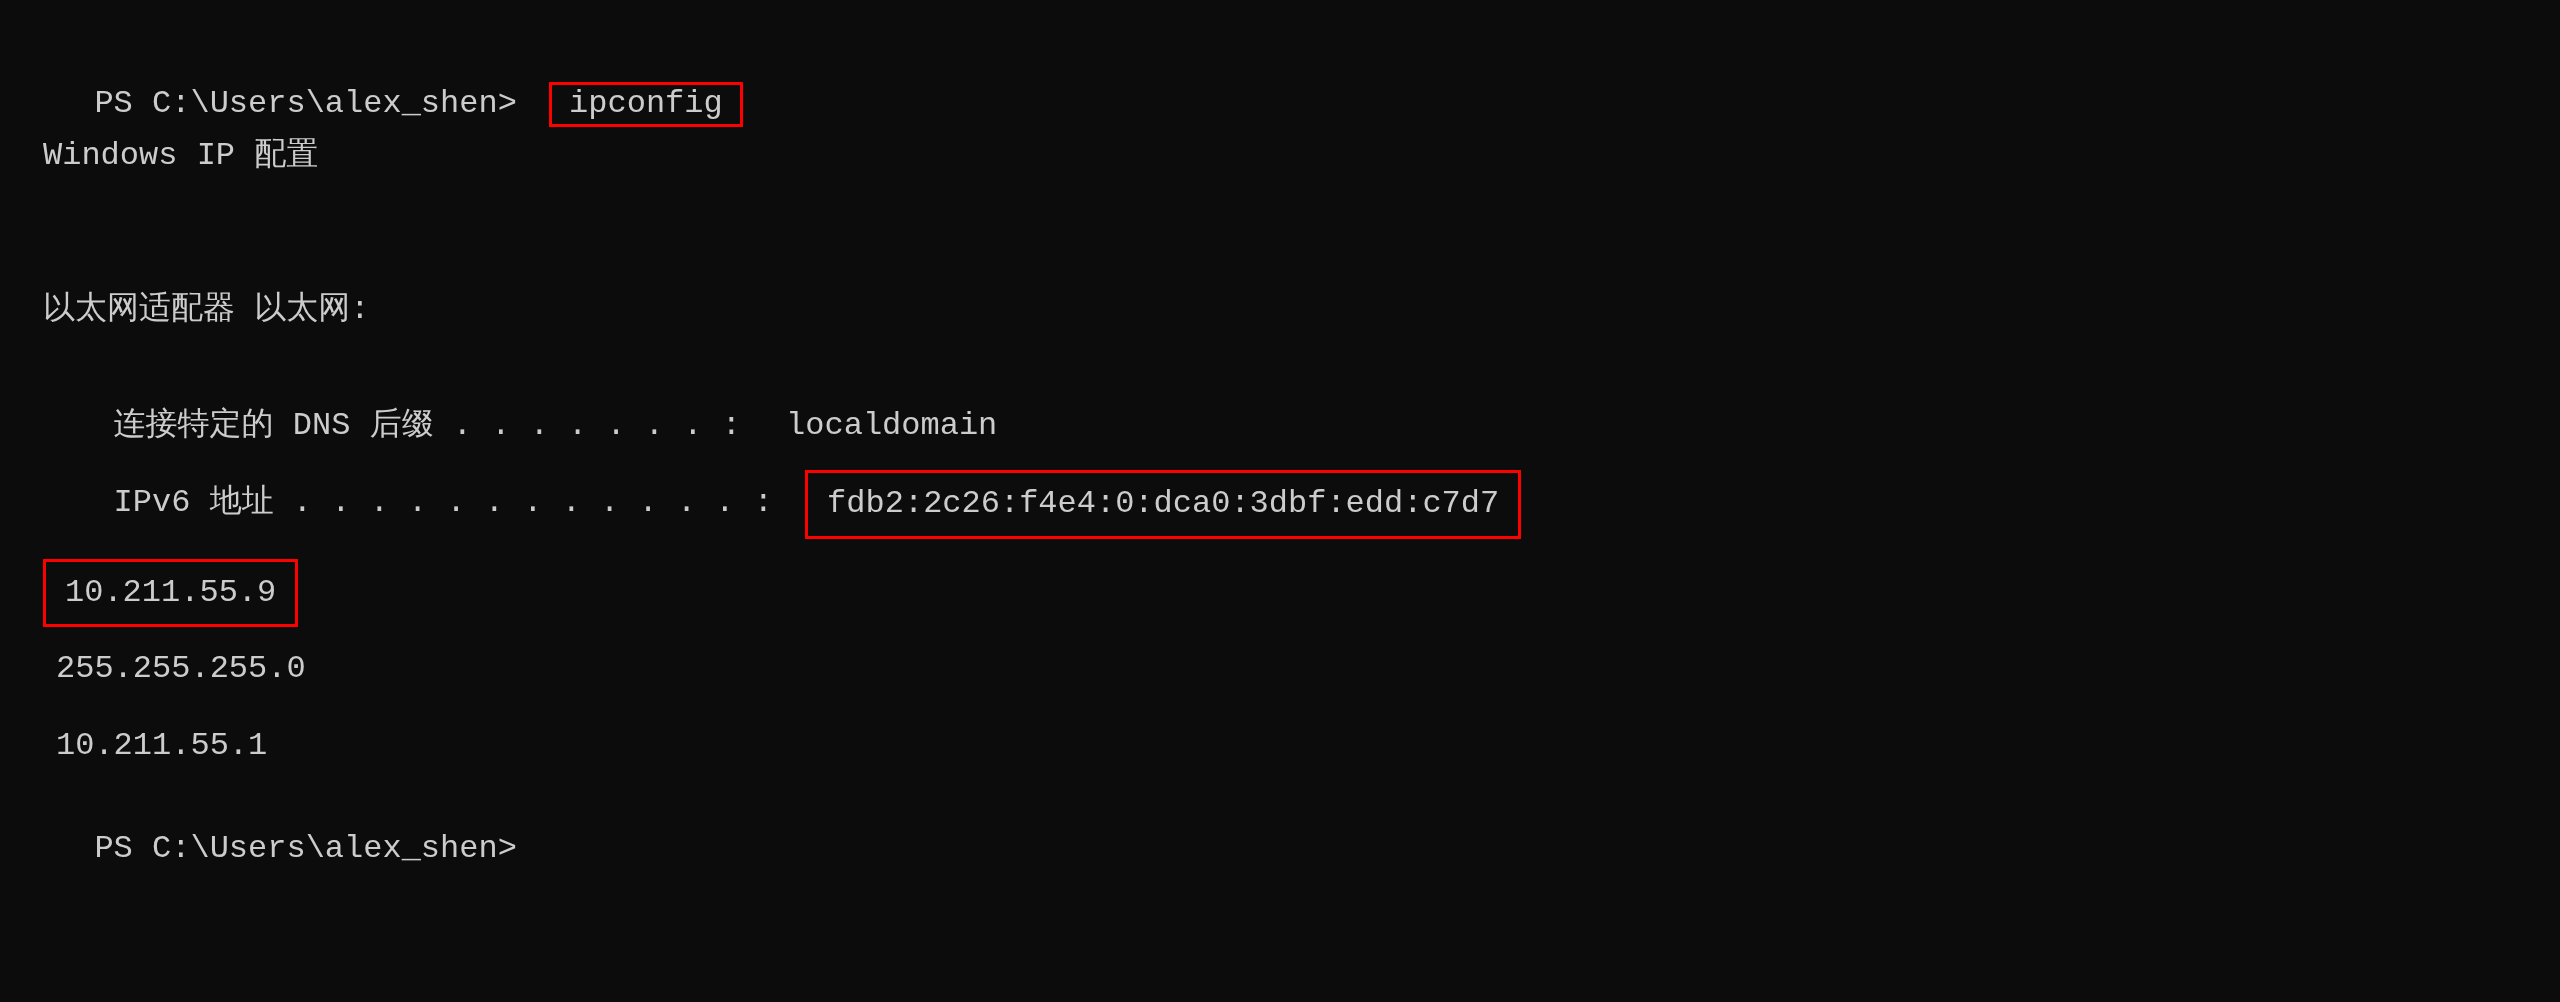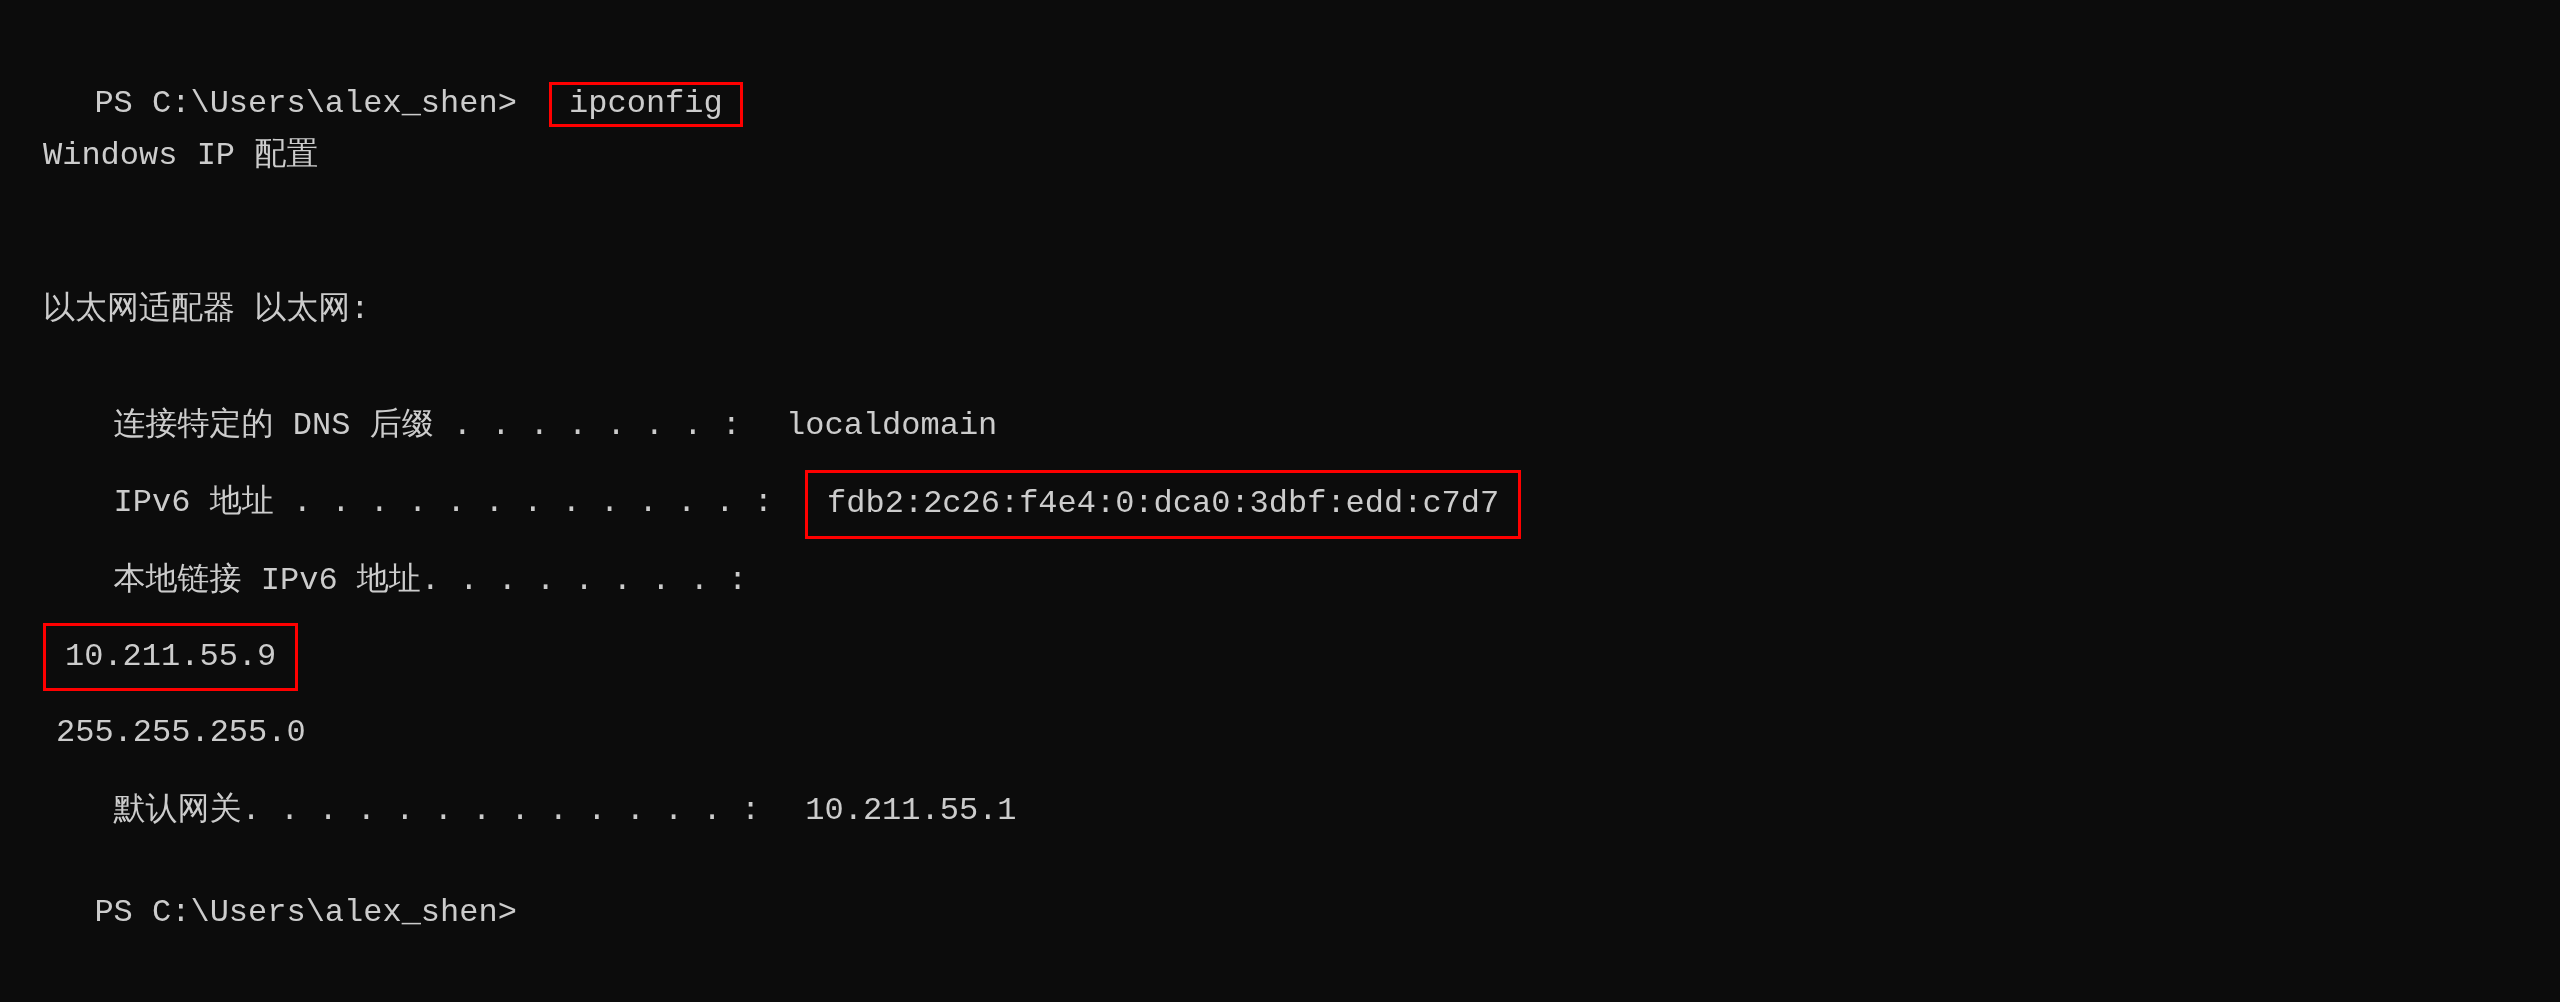--- a/index.html
+++ b/index.html
@@ -66,30 +66,30 @@
 
 <div class="line config-row">
   <span class="config-label">   连接特定的 DNS 后缀 . . . . . . . : </span><span class="config-value">localdomain</span>
 </div>
 
 <div class="line config-row">
   <span class="config-label">   IPv6 地址 . . . . . . . . . . . . : </span><span class="highlight-value"><span class="config-value">fdb2:2c26:f4e4:0:dca0:3dbf:edd:c7d7</span></span>
 </div>
 
 <div class="line config-row">
-  <span class="config-label">   本地链接 IPv6 地址. . . . . . . . : </span>
+  
 </div>
 
 <div class="line config-row">
   <span class="highlight-value"><span class="config-value">10.211.55.9</span></span>
 </div>
 
 <div class="line config-row">
   <span class="config-value">255.255.255.0</span>
 </div>
 
 <div class="line config-row">
-  <span class="config-label">   默认网关. . . . . . . . . . . . . : </span><span class="config-value">10.211.55.1</span>
+  <span class="config-value">10.211.55.1</span>
 </div>
 
 <div class="line">
   <span>PS C:\Users\alex_shen&gt; </span>
 </div>
 
 </body></html>

